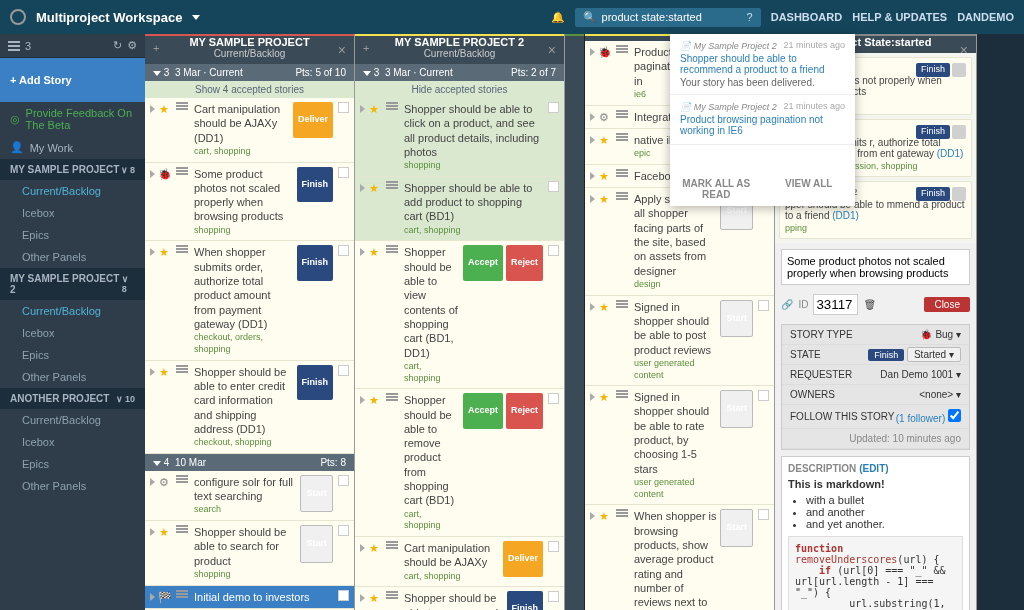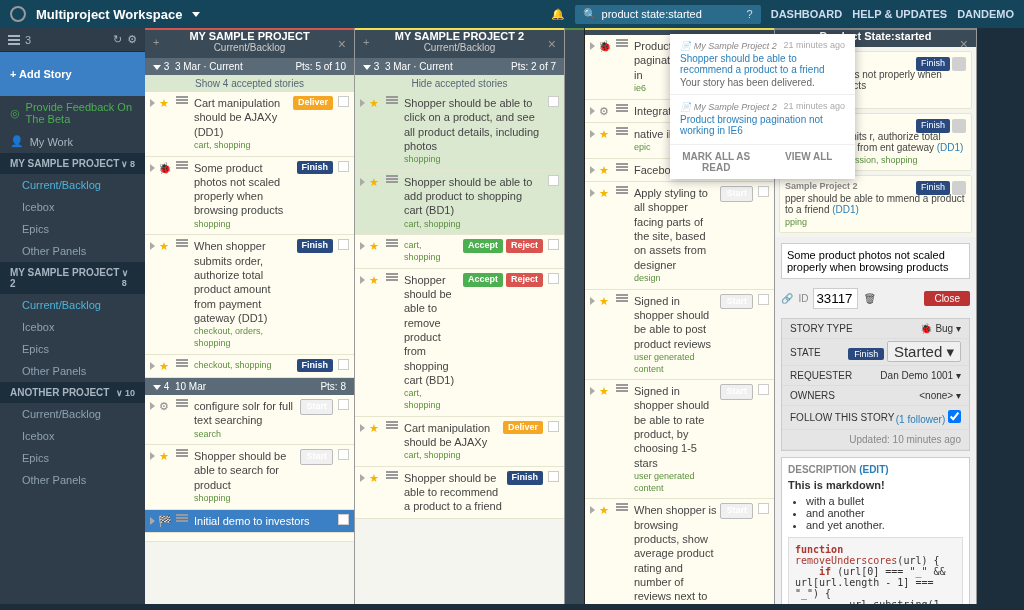--- a/index.html
+++ b/index.html
@@ -1,17 +1,17 @@
 <!DOCTYPE html>
 <html><head>
 <meta charset="utf-8">
 <style>
 * { box-sizing: border-box; margin: 0; padding: 0; }
 body { font-family: -apple-system, "Helvetica Neue", Arial, sans-serif; font-size: 11px; background: #1c2e3b; color: #333; overflow: hidden; width: 1024px; height: 610px; }
-.topbar { height: 28px; background: #15455b; display: flex; align-items: center; padding: 0 10px; color: #fff; gap: 10px; }
+.topbar { height: 34px; background: #15455b; display: flex; align-items: center; padding: 0 10px; color: #fff; gap: 10px; }
 .topbar .logo { width: 16px; height: 16px; border-radius: 50%; border: 2px solid #999; display: inline-block; }
 .topbar .workspace { font-weight: 600; font-size: 13px; }
 .topbar .spacer { flex: 1; }
 .topbar .search { display: flex; align-items: center; background: #2a6a8a; border-radius: 2px; padding: 3px 8px; gap: 5px; color: #cde; }
 .topbar .search input { background: transparent; border: none; color: #fff; width: 140px; outline: none; font-size: 11px; }
 .topbar .nav-link { color: #cde; font-weight: 600; font-size: 11px; cursor: pointer; }
 .topbar .bell { color: #cde; position: relative; }
 .main { display: flex; height: 576px; }
 .sidebar { width: 145px; background: #2e3d49; color: #a8b5c0; font-size: 11px; overflow-y: auto; flex-shrink: 0; }
 .sidebar-header { display: flex; align-items: center; padding: 5px 8px; gap: 5px; border-bottom: 1px solid #1c2e3b; }
@@ -40,44 +40,44 @@
 .story .icon { width: 12px; color: #888; font-size: 11px; flex-shrink: 0; text-align: center; }
 .story .icon.bug-icon { color: #c92; }
 .story .icon.feature-icon { color: #f5b400; }
 .story .est { width: 18px; font-size: 9px; text-align: center; flex-shrink: 0; display: flex; flex-direction: column; gap: 1px; }
 .story .est-bar { height: 2px; background: #999; margin: 0 3px; }
 .story .body { flex: 1; min-width: 0; }
 .story .title { color: #444; }
 .story.selected .title { color: #fff; }
 .story .labels { font-size: 9px; margin-top: 1px; }
 .story .labels span { color: #5a8f3d; }
-.story .btn { font-size: 9px; padding: 1px 5px; border-radius: 2px; color: #fff; font-weight: 600; cursor: pointer; flex-shrink: 0; }
+.story .btn { font-size: 9px; padding: 12px 5px; border-radius: 2px; color: #fff; font-weight: 600; cursor: pointer; flex-shrink: 0; }
 .btn-start { background: #f0f0f0; color: #555; border: 1px solid #bbb; }
 .btn-finish { background: #2a4a7f; }
 .btn-deliver { background: #f5a623; }
 .btn-accept { background: #4caf50; }
 .btn-reject { background: #d9534f; }
 .story .cb { flex-shrink: 0; width: 11px; height: 11px; border: 1px solid #ccc; background: #fff; margin-left: 2px; }
 .notif-panel { position: absolute; top: 34px; left: 670px; width: 185px; background: #fff; box-shadow: 0 2px 10px rgba(0,0,0,0.3); z-index: 100; font-size: 10px; }
 .notif-header { background: #43647b; color: #fff; padding: 5px 10px; font-weight: 600; font-size: 11px; }
 .notif-item { padding: 6px 10px; border-bottom: 1px solid #eee; }
 .notif-item .proj { color: #888; font-size: 9px; font-style: italic; }
 .notif-item .time { float: right; color: #aaa; font-size: 9px; }
 .notif-item .title { color: #2a7fba; display: block; margin: 2px 0; }
 .notif-item .msg { color: #666; }
-.notif-footer { display: flex; }
+.notif-footer { display: flex; margin-top: 27px; }
 .notif-footer a { flex: 1; text-align: center; padding: 6px; color: #888; cursor: pointer; font-weight: 600; font-size: 10px; }
 .detail-panel { flex: 1; background: #f0f0f0; overflow-y: auto; display: flex; flex-direction: column; gap: 6px; padding: 6px; }
 .detail-title { width: 100%; padding: 5px; border: 1px solid #ccc; font-size: 11px; resize: none; font-family: inherit; }
 .detail-row { display: flex; align-items: center; gap: 5px; padding: 3px 0; font-size: 10px; }
 .detail-grid { background: #e5e5e5; border: 1px solid #ccc; }
 .detail-grid .row { display: flex; justify-content: space-between; padding: 4px 8px; border-bottom: 1px solid #ddd; font-size: 10px; align-items: center; }
 .btn-close { background: #b33; color: #fff; padding: 2px 10px; border-radius: 2px; font-size: 10px; cursor: pointer; }
 .btn-finish-sm { background: #2a4a7f; color: #fff; padding: 1px 6px; border-radius: 2px; font-size: 9px; }
-.btn-started { background: #f0f0f0; border: 1px solid #bbb; padding: 1px 6px; border-radius: 2px; font-size: 15px; }
+.btn-started { background: #f0f0f0; border: 1px solid #bbb; padding: 1px 6px; border-radius: 2px; font-size: 10px; }
 .desc-section { background: #fff; border: 1px solid #ccc; padding: 6px; }
 .desc-section h4 { font-size: 10px; color: #888; font-weight: 600; text-transform: uppercase; }
 .desc-edit { color: #2a7fba; font-size: 10px; cursor: pointer; }
 .markdown { font-size: 11px; padding: 4px 0; }
 .markdown strong { font-weight: 700; }
 .markdown ul { margin-left: 18px; margin-top: 4px; }
 .code-block { background: #f5f5f5; border: 1px solid #ddd; padding: 6px; font-family: monospace; font-size: 10px; white-space: pre-wrap; margin-top: 6px; }
 .code-block .kw { color: #aa3731; font-weight: 600; }
 .code-block .fn { color: #aa3731; }
 .chev { display: inline-block; width: 0; height: 0; border-left: 4px solid transparent; border-right: 4px solid transparent; border-top: 5px solid currentColor; }
@@ -219,20 +219,21 @@
             </div>
             <div class="story">
       <span class="chev chev-right" style="color:#aaa;margin-top:3px"></span>
       <span class="icon feature-icon">★</span>
       <span class="est">
                 <span class="est-bar"></span>
                 <span class="est-bar"></span>
                 <span class="est-bar"></span>
               </span>
       <span class="body">
+        <span class="title">Shopper should be able to enter credit card information and shipping address <span class="link">(DD1)</span></span>
         <div class="labels"><span>checkout, shopping</span></div>
       </span>
       <span class="btn btn-finish">Finish</span>
       <span class="cb"></span>
             </div>
           </div>
         <div class="iter-header">
           <span><span class="chev"></span> <span>4</span> &nbsp;<span>10 Mar</span></span>
           <span>Pts: 8</span>
         </div>
@@ -340,20 +341,21 @@
             </div>
             <div class="story">
       <span class="chev chev-right" style="color:#aaa;margin-top:3px"></span>
       <span class="icon feature-icon">★</span>
       <span class="est">
                 <span class="est-bar"></span>
                 <span class="est-bar"></span>
                 <span class="est-bar"></span>
               </span>
       <span class="body">
+        <span class="title">Shopper should be able to view contents of shopping cart <span class="link">(BD1, DD1)</span></span>
         <div class="labels"><span>cart, shopping</span></div>
       </span>
       <span class="btn btn-accept">Accept</span>
               <span class="btn btn-reject">Reject</span>
       <span class="cb"></span>
             </div>
             <div class="story">
       <span class="chev chev-right" style="color:#aaa;margin-top:3px"></span>
       <span class="icon feature-icon">★</span>
       <span class="est">

